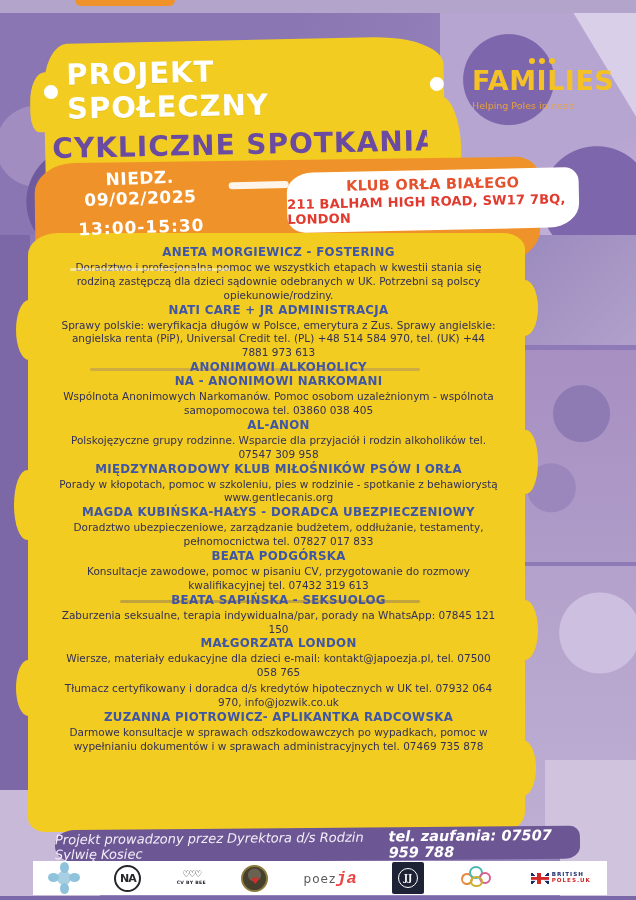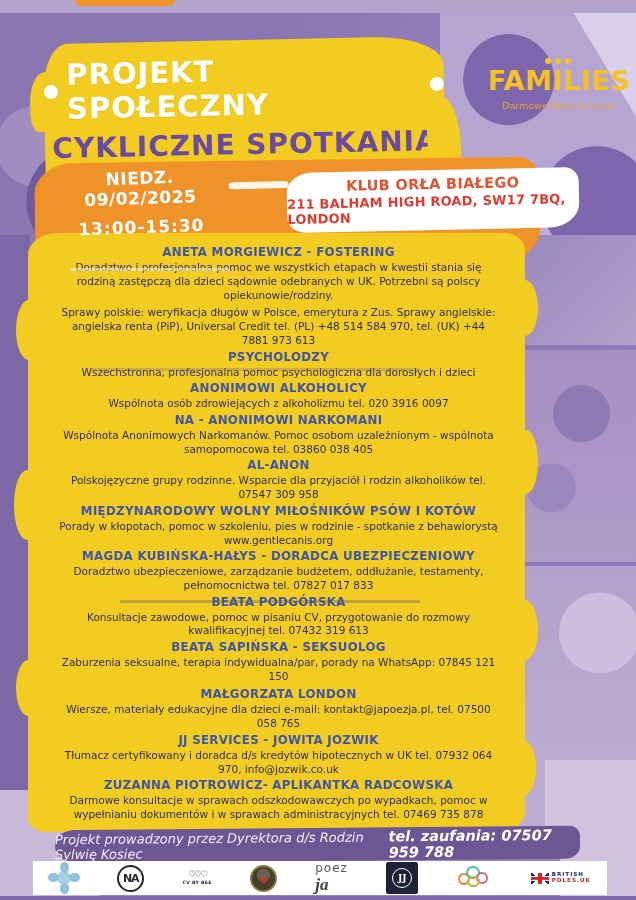--- a/index.html
+++ b/index.html
@@ -67,32 +67,32 @@
     text-shadow:0 1px 0 rgba(0,0,0,.06);}
   .main-title{font-size:28px;font-weight:bold;color:#6a4ba1;letter-spacing:1px;margin-top:6px;}
   .sub-title{font-size:20px;font-weight:bold;color:#6a4ba1;letter-spacing:1.5px;margin-top:8px;}
 
   .datetime{position:absolute;z-index:5;left:48px;top:168px;width:185px;text-align:center;
     transform:rotate(-2deg);color:#fff;font-weight:bold;}
   .date-line{font-size:17px;letter-spacing:.5px;}
   .time-line{font-size:17px;letter-spacing:1px;margin-top:9px;}
 
   
-  .brand{position:absolute;z-index:4;left:488px;top:58px;width:140px;text-align:center;}
+  .brand{position:absolute;z-index:4;left:472px;top:58px;width:140px;text-align:left;}
   .brand-dots{display:flex;justify-content:center;gap:4px;margin-bottom:1px;}
   .brand-dots i{width:6px;height:6px;border-radius:50%;background:#f4c224;}
   .brand-name{font-size:27px;font-weight:bold;color:#f4c224;letter-spacing:.5px;}
   .brand-tagline{font-size:9.5px;color:#e8a23c;margin-top:4px;}
 
   
   .body-brush{position:absolute;z-index:3;left:28px;top:233px;width:497px;height:599px;
     background:#f2cc21;
     border-radius:30px 22px 26px 18px / 22px 16px 20px 14px;
     padding:12px 26px 10px 30px;
-    display:flex;flex-direction:column;justify-content:space-between;overflow:hidden;}
+    display:flex;flex-direction:column;justify-content:flex-start;overflow:hidden;}
   .bump{position:absolute;z-index:3;background:#f2cc21;border-radius:50%;}
   .bump1{left:16px;top:300px;width:26px;height:60px;}
   .bump2{left:14px;top:470px;width:26px;height:70px;}
   .bump3{left:16px;top:660px;width:24px;height:56px;}
   .bump4{left:512px;top:280px;width:26px;height:56px;}
   .bump5{left:514px;top:430px;width:24px;height:64px;}
   .bump6{left:512px;top:600px;width:26px;height:60px;}
   .bump7{left:510px;top:740px;width:26px;height:56px;}
   .streak{position:absolute;border-radius:3px;}
   .streak-dark{left:90px;top:368px;width:330px;height:3px;background:rgba(110,90,160,.28);}
@@ -127,24 +127,24 @@
   .lg-families .p4{right:-1px;top:10px;width:11px;height:9px;}
   .lg-na{width:27px;height:27px;border:2.5px solid #26262c;border-radius:50%;
     display:flex;align-items:center;justify-content:center;
     font-weight:bold;font-size:11px;color:#26262c;letter-spacing:-1px;}
   .lg-cv .hearts{font-size:9px;color:#1c1c24;line-height:.8;letter-spacing:-2px;}
   .lg-cv .cap{font-size:4.6px;font-weight:bold;color:#1c1c24;margin-top:1px;letter-spacing:.3px;}
   .lg-badge{width:27px;height:27px;border-radius:50%;
     background:radial-gradient(circle at 50% 35%, #6a6150 0 6px, #453f2e 7px);
     border:2px solid #8a7a3c;position:relative;}
   .lg-badge::after{content:"♥";position:absolute;left:8px;top:9px;font-size:9px;color:#d42b2b;}
-  .lg-poezja{flex-direction:column;align-items:baseline;}
+  .lg-poezja{flex-direction:row;align-items:baseline;}
   .lg-poezja .reg{font-size:12px;color:#5a5a5a;letter-spacing:1px;}
-  .lg-poezja .ita{font-family:Liberation Serif, serif;font-style:italic;
-    font-weight:bold;font-size:17px;color:#404040;text-align:right;}
+  .lg-poezja .ita{font-family:Liberation Mono, monospace;font-style:italic;
+    font-weight:bold;font-size:17px;color:#ef4444;text-align:right;}
   .lg-jj{width:32px;height:32px;background:#1d2235;border-radius:2px;
     display:flex;align-items:center;justify-content:center;}
   .lg-jj .ring{width:20px;height:20px;border:1.4px solid #fff;border-radius:50%;
     display:flex;align-items:center;justify-content:center;
     color:#fff;font-size:9px;font-weight:bold;font-family:"DejaVu Serif","Liberation Serif",serif;}
   .lg-cloud{position:relative;width:36px;height:26px;}
   .lg-cloud i{position:absolute;border-radius:50%;border:2px solid;}
   .lg-cloud .c1{left:2px;top:8px;width:12px;height:12px;border-color:#e8893a;transform:rotate(20deg);}
   .lg-cloud .c2{left:10px;top:1px;width:14px;height:13px;border-color:#49b8b0;}
   .lg-cloud .c3{left:20px;top:7px;width:12px;height:12px;border-color:#d85f8e;}
@@ -182,21 +182,21 @@
   <div class="top-strip"></div>
   <div class="top-orange-streak"></div>
 
   <div class="brand">
     <div class="brand-dots">
         <i></i>
         <i></i>
         <i></i>
       </div>
     <div class="brand-name">FAMILIES</div>
-    <div class="brand-tagline">Darmowe Poles in need</div>
+    <div class="brand-tagline">Helping Poles in need</div>
   </div>
 
   <div class="title-brush">
     <div class="title-inner">
       <div class="badge-title">
         <span class="dot"></span>
         <span class="txt">PROJEKT SPOŁECZNY</span>
         <span class="dot"></span>
       </div>
       <div class="main-title">CYKLICZNE SPOTKANIA</div>
@@ -215,45 +215,41 @@
     <div class="venue-address">211 BALHAM HIGH ROAD, SW17 7BQ, LONDON</div>
   </div>
 
   <div class="body-brush" id="sections-host">
     <div class="section">
       <div class="sec-title">ANETA MORGIEWICZ - FOSTERING</div>
       <div class="sec-body">Doradztwo i profesjonalna pomoc we wszystkich etapach w kwestii stania się rodziną zastępczą dla dzieci sądownie odebranych w UK. Potrzebni są polscy opiekunowie/rodziny.</div>
     </div>
 
     <div class="section">
+      <div class="sec-title">NATI CARE + JR ADMINISTRACJA</div>
       <div class="sec-body">Sprawy polskie: weryfikacja długów w Polsce, emerytura z Zus. Sprawy angielskie: angielska renta (PiP), Universal Credit tel. (PL) +48 514 584 970, tel. (UK) +44 7881 973 613</div>
     </div>
 
-    <div class="section">
-      <div class="sec-title">PSYCHOLODZY</div>
-      <div class="sec-body">Wszechstronna, profesjonalna pomoc psychologiczna dla dorosłych i dzieci</div>
-    </div>
 
     <div class="section">
       <div class="sec-title">ANONIMOWI ALKOHOLICY</div>
-      <div class="sec-body">Wspólnota osób zdrowiejących z alkoholizmu tel. 020 3916 0097</div>
     </div>
 
     <div class="section">
       <div class="sec-title">NA - ANONIMOWI NARKOMANI</div>
       <div class="sec-body">Wspólnota Anonimowych Narkomanów. Pomoc osobom uzależnionym - wspólnota samopomocowa tel. 03860 038 405</div>
     </div>
 
     <div class="section">
       <div class="sec-title">AL-ANON</div>
       <div class="sec-body">Polskojęzyczne grupy rodzinne. Wsparcie dla przyjaciół i rodzin alkoholików tel. 07547 309 958</div>
     </div>
 
     <div class="section">
-      <div class="sec-title">MIĘDZYNARODOWY WOLNY MIŁOŚNIKÓW PSÓW I KOTÓW</div>
+      <div class="sec-title">MIĘDZYNARODOWY KLUB MIŁOŚNIKÓW PSÓW I ORŁA</div>
       <div class="sec-body">Porady w kłopotach, pomoc w szkoleniu, pies w rodzinie - spotkanie z behawiorystą www.gentlecanis.org</div>
     </div>
 
     <div class="section">
       <div class="sec-title">MAGDA KUBIŃSKA-HAŁYS - DORADCA UBEZPIECZENIOWY</div>
       <div class="sec-body">Doradztwo ubezpieczeniowe, zarządzanie budżetem, oddłużanie, testamenty, pełnomocnictwa tel. 07827 017 833</div>
     </div>
 
     <div class="section">
       <div class="sec-title">BEATA PODGÓRSKA</div>
@@ -267,21 +263,20 @@
 
     <div class="section">
     </div>
 
     <div class="section">
       <div class="sec-title">MAŁGORZATA LONDON</div>
       <div class="sec-body">Wiersze, materiały edukacyjne dla dzieci e-mail: kontakt@japoezja.pl, tel. 07500 058 765</div>
     </div>
 
     <div class="section">
-      <div class="sec-title">JJ SERVICES - JOWITA JOZWIK</div>
       <div class="sec-body">Tłumacz certyfikowany i doradca d/s kredytów hipotecznych w UK tel. 07932 064 970, info@jozwik.co.uk</div>
     </div>
 
     <div class="section">
       <div class="sec-title">ZUZANNA PIOTROWICZ- APLIKANTKA RADCOWSKA</div>
       <div class="sec-body">Darmowe konsultacje w sprawach odszkodowawczych po wypadkach, pomoc w wypełnianiu dokumentów i w sprawach administracyjnych tel. 07469 735 878</div>
     </div>
 
   </div>
   <div class="bump bump1"></div>

